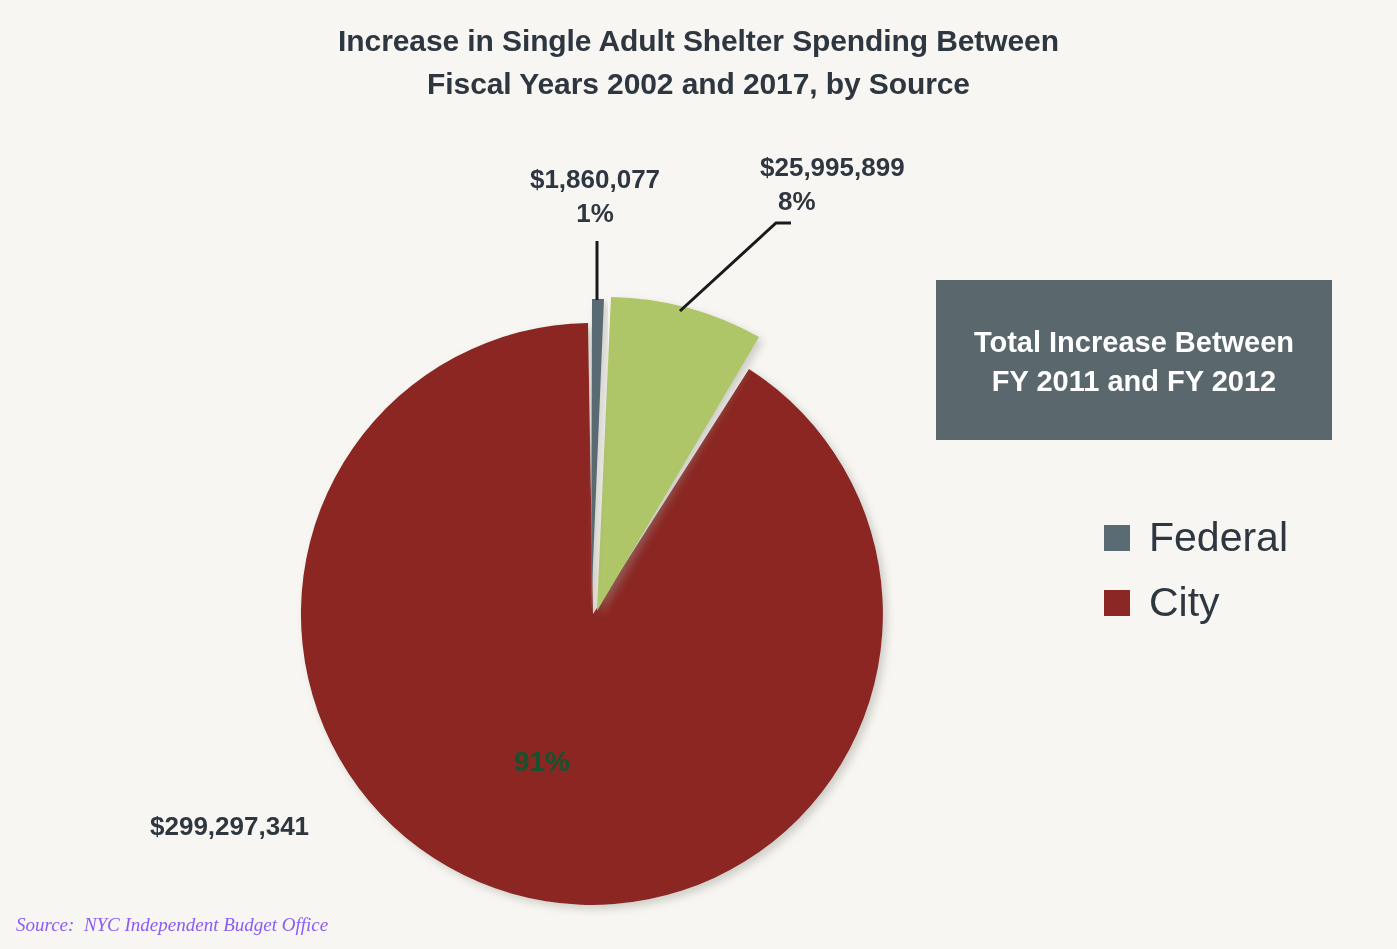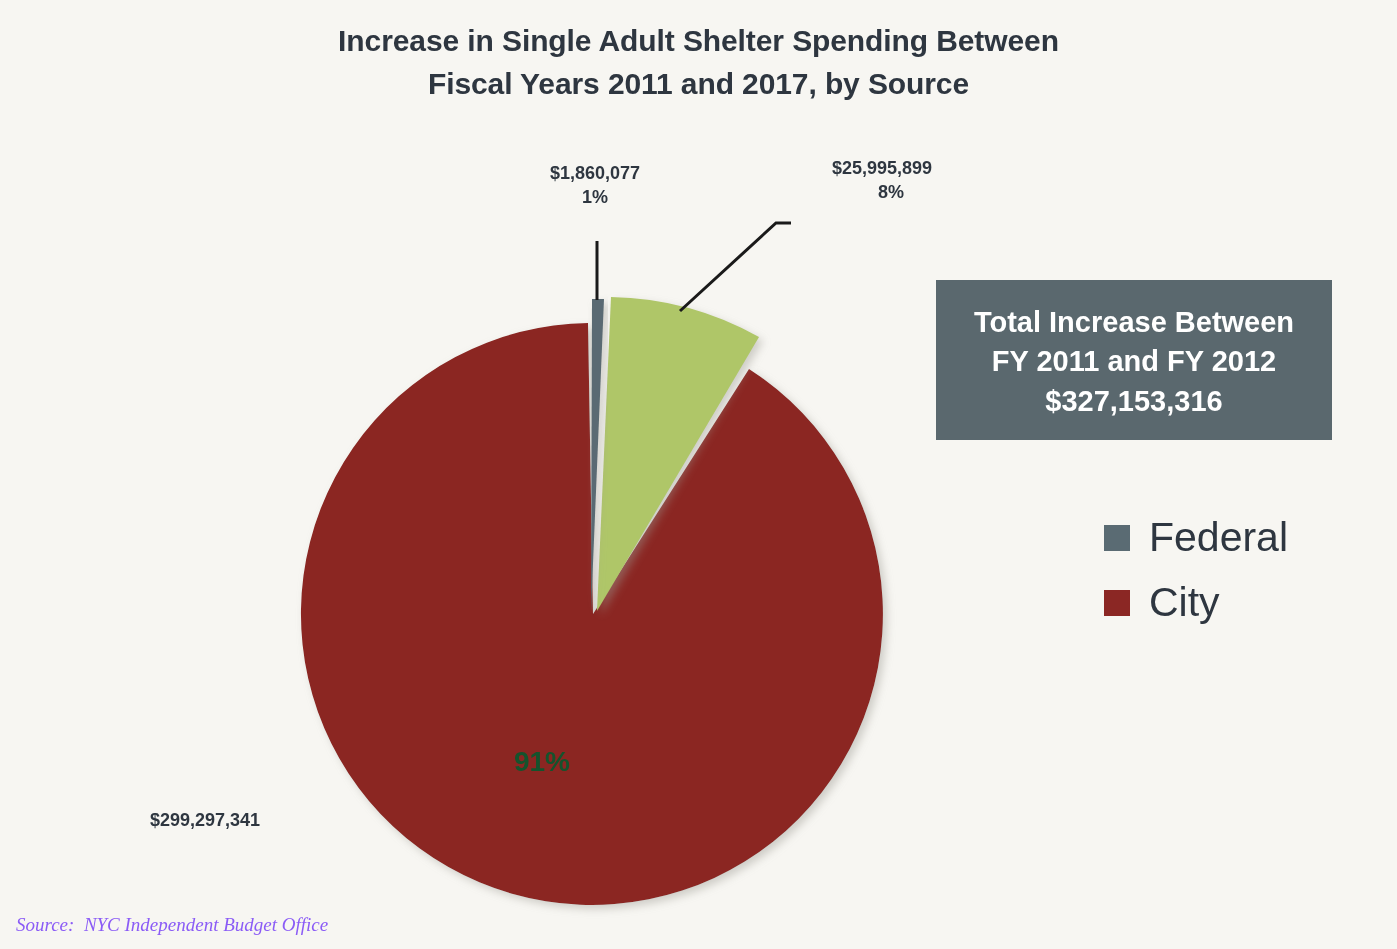--- a/index.html
+++ b/index.html
@@ -45,38 +45,38 @@
     width: 1397px;
     height: 949px;
     pointer-events: none;
   }
   .pie-svg .slice { pointer-events: auto; }
 
   
   .dlabel {
     position: absolute;
     color: #2e3640;
-    font-size: 18px;
+    font-size: 26px;
     font-weight: bold;
     white-space: nowrap;
     line-height: 1.32;
   }
   .dlabel .pct { display: block; }
 
   .label-federal {
     left: 450px;
     top: 162px;
     width: 290px;
     text-align: center;
   }
   .label-state {
     left: 760px;
-    top: 157px;
+    top: 150px;
     width: 244px;
-    text-align: center;
+    text-align: left;
   }
   .label-state .pct {
     padding-left: 18px;
   }
   .label-city {
     left: 150px;
     top: 809px;
     text-align: right;
   }
   .label-city-pct {
@@ -151,21 +151,21 @@
     white-space: pre;
   }
 </style>
 </head>
 <body>
 
 <div class="stage">
 
   <div class="chart-title">
     <span class="tline">Increase in Single Adult Shelter Spending Between</span>
-    <span class="tline">Fiscal Years 2011 and 2017, by Source</span>
+    <span class="tline">Fiscal Years 2002 and 2017, by Source</span>
   </div>
 
   <svg class="pie-svg" viewBox="0 0 1397 949">
     <defs>
       <filter id="sliceShadow" x="-25%" y="-25%" width="150%" height="150%">
         <feDropShadow dx="4" dy="4" stdDeviation="4" flood-color="#9b9a92" flood-opacity="0.45"></feDropShadow>
       </filter>
     </defs>
 
     <path class="slice" filter="url(#sliceShadow)" fill="#8b2724" d="M 593 614
@@ -200,21 +200,20 @@
 
   <div class="dlabel label-city">
     <span>$299,297,341</span>
   </div>
 
   <div class="label-city-pct">91%</div>
 
   <div class="callout">
     <div class="callout-line">Total Increase Between</div>
     <div class="callout-line">FY 2011 and FY 2012</div>
-    <div class="callout-line">$327,153,316</div>
   </div>
 
   <div class="legend">
     <div class="legend-row">
       <span class="legend-swatch" style="background:#5a6b73"></span>
       <span class="legend-label">Federal</span>
     </div>
     <div class="legend-row">
       <span class="legend-swatch" style="background:#8b2724"></span>
       <span class="legend-label">City</span>

